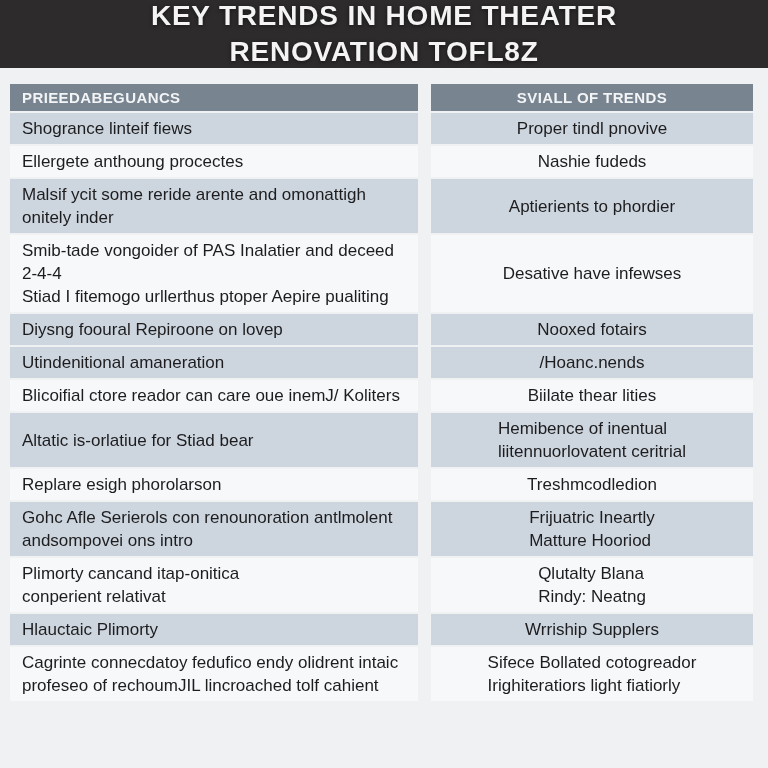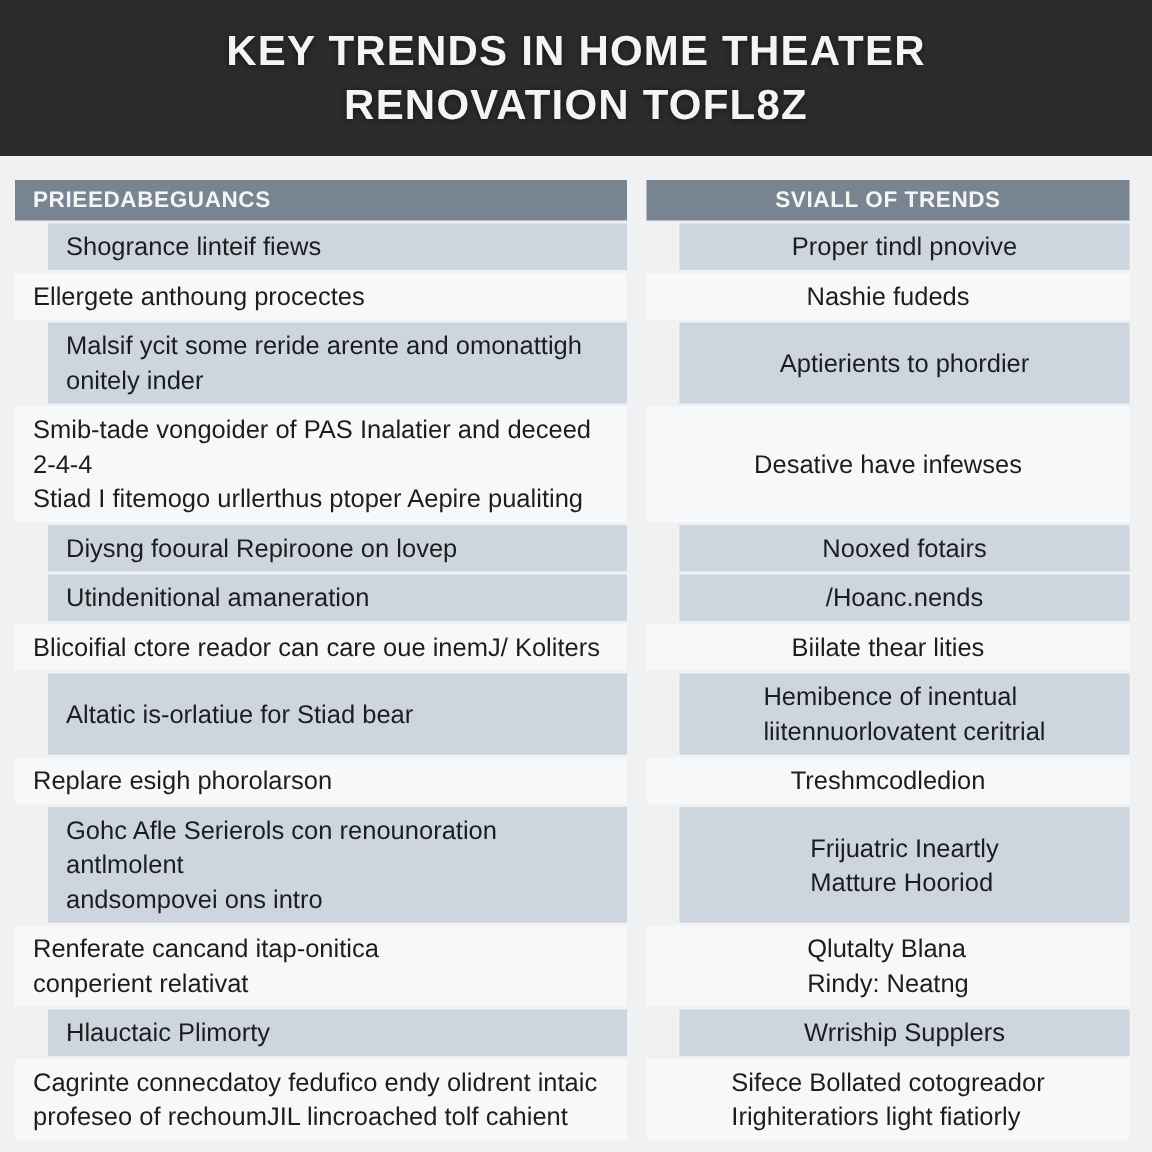--- a/index.html
+++ b/index.html
@@ -13,21 +13,21 @@
     --body-text:#1d1d1f;
   }
   *{box-sizing:border-box;margin:0;padding:0;}
   html,body{width:768px;height:768px;overflow:hidden;}
   body{
     background:var(--page-bg);
     font-family:"Liberation Sans","DejaVu Sans",sans-serif;
     color:var(--body-text);
   }
   .title-band{
-    width:768px;height:104px;
+    width:768px;height:68px;
     background:var(--title-band-bg);
     display:flex;align-items:center;justify-content:center;
   }
   .title-band h1{
     color:var(--title-text);
     font-size:28px;line-height:36px;font-weight:700;
     letter-spacing:0.8px;text-align:center;white-space:pre-line;
     text-shadow:0 1px 4px rgba(0,0,0,0.55);
   }
   .table-wrap{
@@ -52,21 +52,21 @@
     justify-content:center;text-align:left;
     padding:4px 8px;
   }
   .header-row .cell{
     background:var(--column-header-bg);
     color:var(--column-header-text);
     font-weight:700;font-size:15px;line-height:19px;
     letter-spacing:0.4px;
     padding-top:4px;padding-bottom:4px;
   }
-  .row.shaded .cell{background:var(--shaded-row-bg);margin-left:22px;}
+  .row.shaded .cell{background:var(--shaded-row-bg);}
   .row.plain  .cell{background:var(--plain-row-bg);}
 </style>
 </head>
 <body>
 
 <header class="title-band">
   <h1>KEY TRENDS IN HOME THEATER
 RENOVATION TOFL8Z</h1>
 </header>
 
@@ -127,21 +127,21 @@
   </div>
 
   <div class="row shaded">
     <div class="cell left">Gohc Afle Serierols con renounoration antlmolent
 andsompovei ons intro</div>
     <div class="cell right">Frijuatric Ineartly
 Matture Hooriod</div>
   </div>
 
   <div class="row plain">
-    <div class="cell left">Renferate cancand itap-onitica
+    <div class="cell left">Plimorty cancand itap-onitica
 conperient relativat</div>
     <div class="cell right">Qlutalty Blana
 Rindy: Neatng</div>
   </div>
 
   <div class="row shaded">
     <div class="cell left">Hlauctaic Plimorty</div>
     <div class="cell right">Wrriship Supplers</div>
   </div>
 

